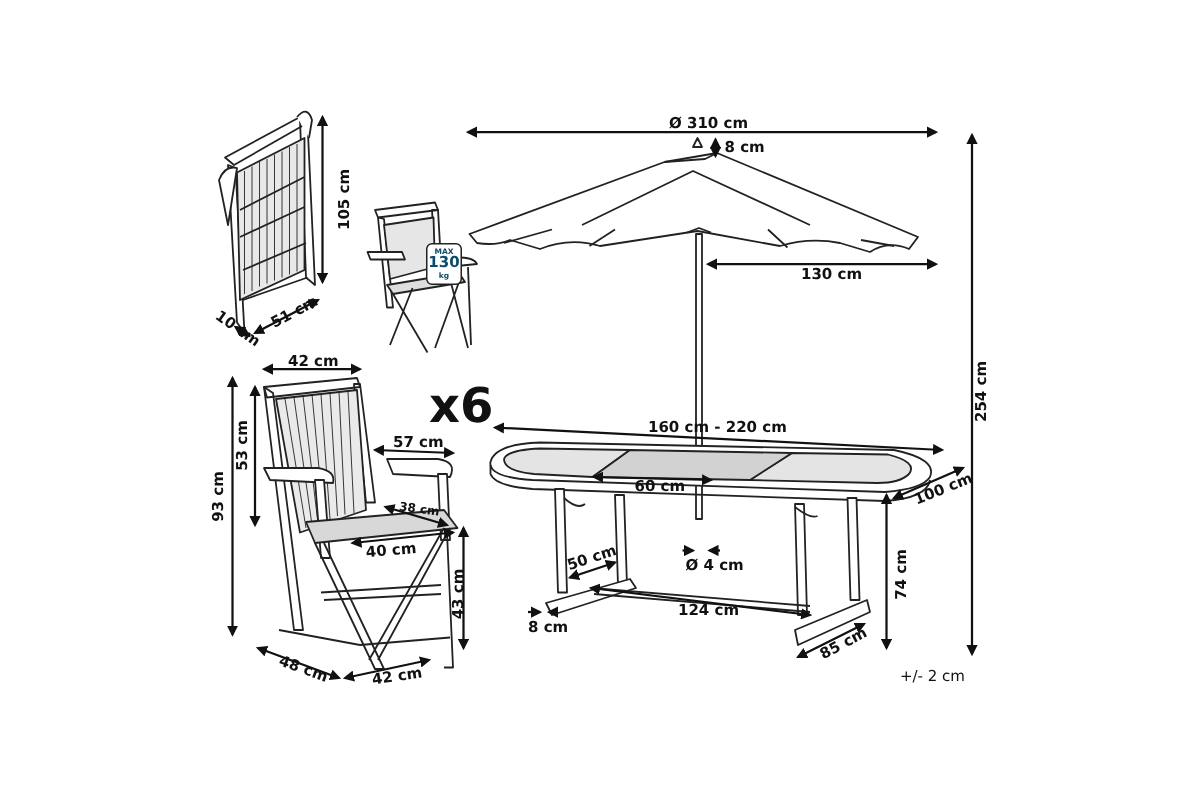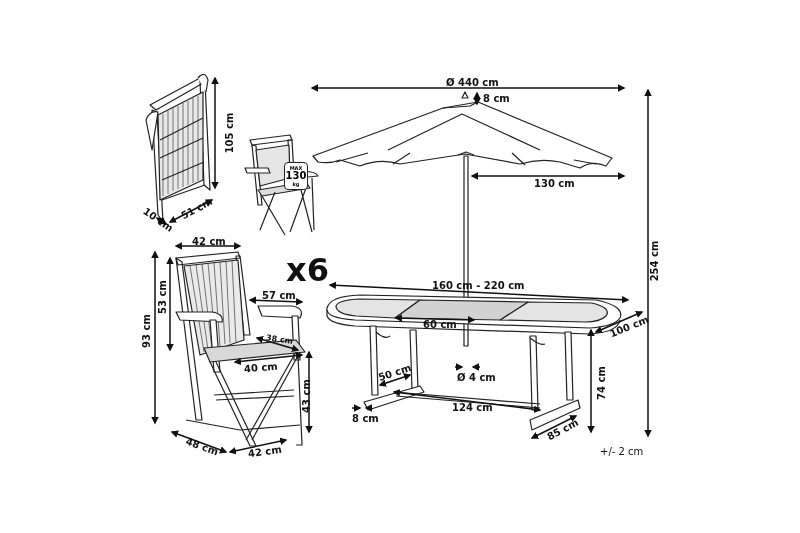--- a/index.html
+++ b/index.html
@@ -1,21 +1,21 @@
 <!DOCTYPE html>
 <html><head>
 <meta charset="utf-8">
 <style>
   html,body{margin:0;padding:0;background:#ffffff;}
   body{width:800px;height:533px;position:relative;overflow:hidden;font-family:"DejaVu Sans","Liberation Sans",sans-serif;}
   #diagram{position:absolute;left:0;top:0;width:800px;height:533px;}
   .lbl{position:absolute;font-weight:bold;font-size:10px;color:#111;white-space:nowrap;line-height:1;}
   .rot-l{transform-origin:center center;transform:rotate(-90deg);}
   .big{font-size:32px;font-weight:bold;}
-  .max-tag{position:absolute;background:#fff;border:1.2px solid #222;border-radius:4px;width:22px;height:26px;text-align:center;font-weight:bold;color:#000000;}
+  .max-tag{position:absolute;background:#fff;border:1.2px solid #222;border-radius:4px;width:22px;height:26px;text-align:center;font-weight:bold;color:#0c4a6e;}
   .max-tag .t1{font-size:5px;display:block;margin-top:2px;}
   .max-tag .t2{font-size:10px;display:block;line-height:10px;}
   .max-tag .t3{font-size:5px;display:block;}
 </style>
 </head>
 <body>
 
 <div id="diagram">
 
   <svg width="800" height="533" viewBox="0 0 800 533" style="position:absolute;left:0;top:0;">
@@ -153,21 +153,21 @@
   <span class="lbl" style="left:192px;top:237px;">42 cm</span>
   <span class="lbl rot-l" style="left:130px;top:326px;">93 cm</span>
   <span class="lbl rot-l" style="left:146px;top:292px;">53 cm</span>
   <span class="lbl" style="left:262px;top:291px;">57 cm</span>
   <span class="lbl" style="left:266px;top:336px;font-size:8px;transform:rotate(8deg);">38 cm</span>
   <span class="lbl" style="left:244px;top:363px;transform:rotate(-5deg);">40 cm</span>
   <span class="lbl rot-l" style="left:290px;top:391px;">43 cm</span>
   <span class="lbl" style="left:185px;top:442px;transform:rotate(20deg);">48 cm</span>
   <span class="lbl" style="left:248px;top:447px;transform:rotate(-8deg);">42 cm</span>
 
-  <span class="lbl" style="left:446px;top:78px;">Ø 440 cm</span>
+  <span class="lbl" style="left:446px;top:78px;">Ø 310 cm</span>
   <span class="lbl" style="left:483px;top:94px;">8 cm</span>
   <span class="lbl" style="left:534px;top:179px;">130 cm</span>
   <span class="lbl rot-l" style="left:635px;top:256px;">254 cm</span>
   <span class="lbl" style="left:457px;top:373px;">Ø 4 cm</span>
 
   <span class="lbl" style="left:432px;top:281px;">160 cm - 220 cm</span>
   <span class="lbl" style="left:423px;top:320px;">60 cm</span>
   <span class="lbl" style="left:609px;top:322px;transform:rotate(-22deg);">100 cm</span>
   <span class="lbl rot-l" style="left:585px;top:378px;">74 cm</span>
   <span class="lbl" style="left:378px;top:368px;transform:rotate(-18deg);">50 cm</span>

